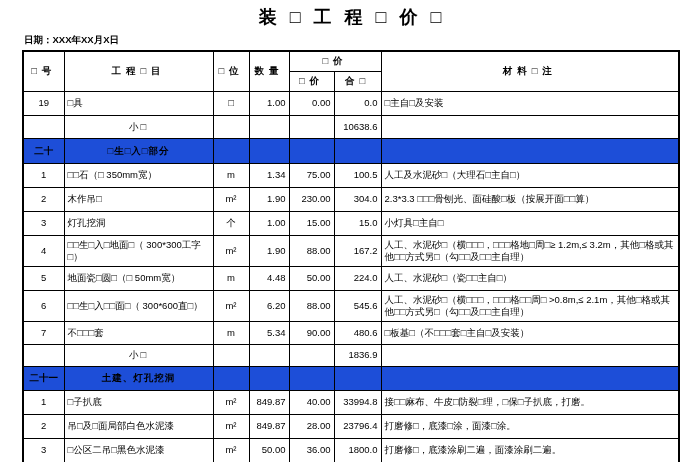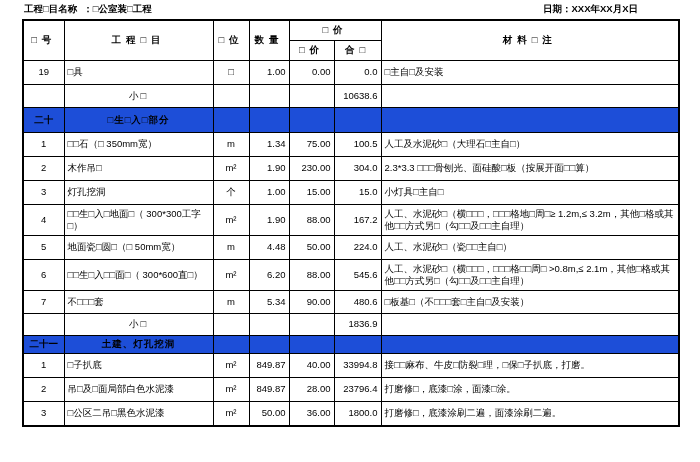--- a/index.html
+++ b/index.html
@@ -43,26 +43,23 @@
   .num{letter-spacing:0;text-align:right;}
   tr.section td{background:#1d4ed8;font-weight:bold;}
   tr.section td:nth-child(2){text-align:center;letter-spacing:1px;}
   tr.subtotal td:nth-child(2){text-align:center;letter-spacing:2px;}
 </style>
 </head>
 <body>
 
 <div class="page">
 
+  <div class="title">装□工程□价□</div>
 
   <div class="meta">
-    <div class="left">
-      <span class="label">工程□目名称</span>
-      <span>：□公室装□工程</span>
-    </div>
     <div>日期：XXX年XX月X日</div>
   </div>
 
   <table>
     <colgroup>
       <col style="width:41px">
         <col style="width:149px">
         <col style="width:36px">
       <col style="width:40px">
         <col style="width:45px">
@@ -176,21 +173,21 @@
       </tr>
       <tr class="subtotal" style="height:22px">
         <td class="c"></td>
         <td class="l">小□</td>
         <td class="c"></td>
         <td class="c num"></td>
         <td class="c num"></td>
         <td class="c num">1836.9</td>
         <td class="l"></td>
       </tr>
-      <tr class="section" style="height:18px">
+      <tr class="section" style="height:24px">
         <td class="c">二十一</td>
         <td class="l">土建、灯孔挖洞</td>
         <td class="c"></td>
         <td class="c num"></td>
         <td class="c num"></td>
         <td class="c num"></td>
         <td class="l"></td>
       </tr>
       <tr style="height:24px">
         <td class="c">1</td>

